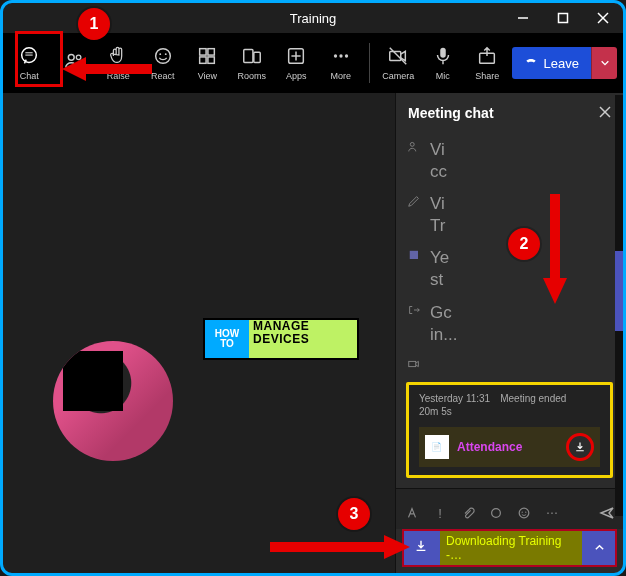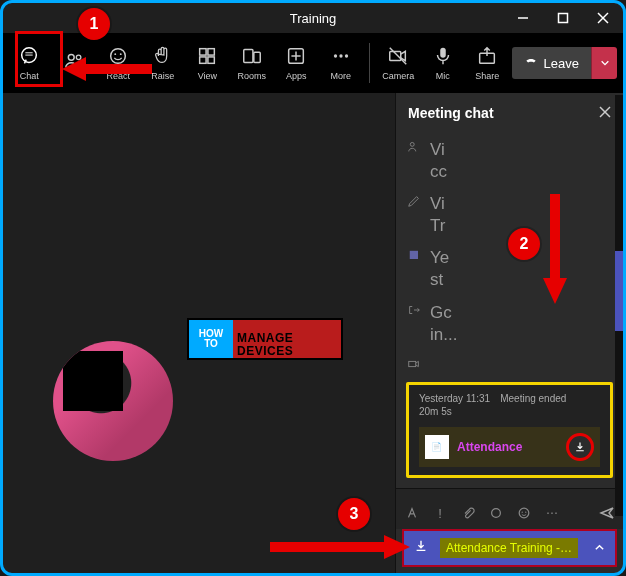--- a/index.html
+++ b/index.html
@@ -14,31 +14,31 @@
   .winctrls { margin-left: auto; display: flex; }
   .winctrl { width: 40px; height: 30px; display: flex; align-items: center; justify-content: center; color: #fff; font-size: 12px; }
   .winctrl svg { width: 12px; height: 12px; }
 
   
   .toolbar { height: 60px; background: #000; display: flex; align-items: center; padding: 0 6px; gap: 4px; position: relative; }
   .tbtn { display: flex; flex-direction: column; align-items: center; justify-content: center; width: 44px; height: 52px; color: #ccc; font-size: 9px; gap: 4px; border-radius: 4px; }
   .tbtn .ico { width: 22px; height: 22px; display:flex; align-items:center; justify-content:center; }
   .tsep { width:1px; height:40px; background:#444; margin:0 4px; }
   .leave { margin-left: auto; display: flex; align-items: center; }
-  .leave-btn { background: #404040; color: #fff; height: 32px; padding: 6px 12px; display: flex; align-items: center; gap:6px; font-size: 13px; border-radius: 3px 0 0 3px; }
+  .leave-btn { background: #1d4ed8; color: #fff; height: 32px; padding: 6px 12px; display: flex; align-items: center; gap:6px; font-size: 13px; border-radius: 3px 0 0 3px; }
   .leave-caret { background: #c4314b; height:32px; width:26px; display:flex; align-items:center; justify-content:center; border-left:1px solid rgba(0,0,0,.3); border-radius:0 3px 3px 0; }
   .chat-highlight { position:absolute; top:-2px; left:12px; width:48px; height:56px; border:3px solid #e60000; z-index:50; pointer-events:none; }
 
   
   .main { flex:1; display:flex; background:#1f1f1f; position:relative; overflow:hidden; }
   .stage { flex:1; position:relative; background:#1f1f1f; }
   .avatar { position:absolute; top:248px; left:50px; width:120px; height:120px; border-radius:50%; overflow:hidden; background:#222; }
   .avatar .body { position:absolute; inset:0; background:radial-gradient(circle at 40% 35%, #222 0 28%, transparent 29%), linear-gradient(135deg,#e0518a 30%,#b23968 70%); }
   .avatar .mask { position:absolute; top:10px; left:10px; width:60px; height:60px; background:#000; }
-  .logo { position:absolute; top:225px; left:184px; width:156px; height:42px; background:#b91c1c; border:2px solid #000; display:flex; align-items:flex-end; }
+  .logo { position:absolute; top:225px; left:200px; width:156px; height:42px; background:#bef264; border:2px solid #000; display:flex; align-items:flex-start; }
   .logo .how { width:44px; background:#00aaff; color:#fff; font-weight:900; font-size:10px; height:100%; display:flex; flex-direction:column; align-items:center; justify-content:center; line-height:1; }
   .logo .md { flex:1; color:#000; font-weight:900; font-size:12px; line-height:1.1; padding-left:4px; letter-spacing:.5px; }
 
   
   .panel { width:228px; background:#2b2b2b; display:flex; flex-direction:column; border-left:1px solid #111; }
   .panel-header { height:40px; display:flex; align-items:center; padding:0 12px; color:#fff; font-weight:600; font-size:14px; }
   .panel-header .close { margin-left:auto; }
   .panel-body { flex:1; overflow:hidden; position:relative; padding:6px 10px 6px 10px; }
   .msgrow { display:flex; gap:8px; margin-bottom:10px; color:#999; font-size:17px; align-items:flex-start; }
   .msgrow .mi { width:16px; height:16px; flex-shrink:0; display:flex; align-items:center; justify-content:center; color:#888; }
@@ -122,35 +122,35 @@
             <circle cx="9" cy="8" r="3.2" fill="none" stroke="#ccc" stroke-width="1.6"></circle>
             <path d="M3 19c0-3 3-5 6-5s6 2 6 5" fill="none" stroke="#ccc" stroke-width="1.6"></path>
             <circle cx="17" cy="8" r="2.5" fill="none" stroke="#ccc" stroke-width="1.4"></circle>
           </svg>
         </span>
       <span></span>
     </div>
     <div class="tbtn">
       <span class="ico">
           <svg viewBox="0 0 24 24" width="22" height="22">
+            <path d="M7 12V6a1.5 1.5 0 013 0v5M10 11V4a1.5 1.5 0 013 0v7M13 11V5a1.5 1.5 0 013 0v7c0 4-2 7-5 7s-5-2-6-5l-1-3a1.5 1.5 0 012.8-1z" fill="none" stroke="#ccc" stroke-width="1.4"></path>
+          </svg>
+        </span>
+      <span>Raise</span>
+    </div>
+    <div class="tbtn">
+      <span class="ico">
+          <svg viewBox="0 0 24 24" width="22" height="22">
             <circle cx="12" cy="12" r="8" fill="none" stroke="#ccc" stroke-width="1.6"></circle>
             <circle cx="9" cy="10" r="1" fill="#ccc"></circle>
             <circle cx="15" cy="10" r="1" fill="#ccc"></circle>
             <path d="M8 14c1 1.5 2.5 2 4 2s3-.5 4-2" fill="none" stroke="#ccc" stroke-width="1.4"></path>
           </svg>
         </span>
       <span>React</span>
-    </div>
-    <div class="tbtn">
-      <span class="ico">
-          <svg viewBox="0 0 24 24" width="22" height="22">
-            <path d="M7 12V6a1.5 1.5 0 013 0v5M10 11V4a1.5 1.5 0 013 0v7M13 11V5a1.5 1.5 0 013 0v7c0 4-2 7-5 7s-5-2-6-5l-1-3a1.5 1.5 0 012.8-1z" fill="none" stroke="#ccc" stroke-width="1.4"></path>
-          </svg>
-        </span>
-      <span>Raise</span>
     </div>
     <div class="tbtn">
       <span class="ico">
           <svg viewBox="0 0 24 24" width="22" height="22">
             <rect x="4" y="4" width="7" height="7" fill="none" stroke="#ccc" stroke-width="1.6"></rect>
             <rect x="13" y="4" width="7" height="7" fill="none" stroke="#ccc" stroke-width="1.6"></rect>
             <rect x="4" y="13" width="7" height="7" fill="none" stroke="#ccc" stroke-width="1.6"></rect>
             <rect x="13" y="13" width="7" height="7" fill="none" stroke="#ccc" stroke-width="1.6"></rect>
           </svg>
         </span>
@@ -361,21 +361,21 @@
                 <path d="M2 8l12-5-4 5 4 5z" fill="none" stroke="#aaa" stroke-width="1.4"></path>
               </svg>
             </span>
         </div>
       </div>
 
       <div class="dlbar">
         <span><svg viewBox="0 0 16 16" width="14" height="14">
               <path d="M8 2v8m-3-3 3 3 3-3M3 13h10" fill="none" stroke="#fff" stroke-width="1.6"></path>
             </svg></span>
-        <span class="txt">Attendance Training -…</span>
+        <span class="txt">Downloading Training -…</span>
         <span class="caret"><svg viewBox="0 0 12 12" width="11" height="11">
               <path d="M2 8l4-4 4 4" fill="none" stroke="#fff" stroke-width="1.6"></path>
             </svg></span>
       </div>
     </div>
   </div>
 </div>
 
 <div class="sidebar-strip">
     <div class="accent"></div>

